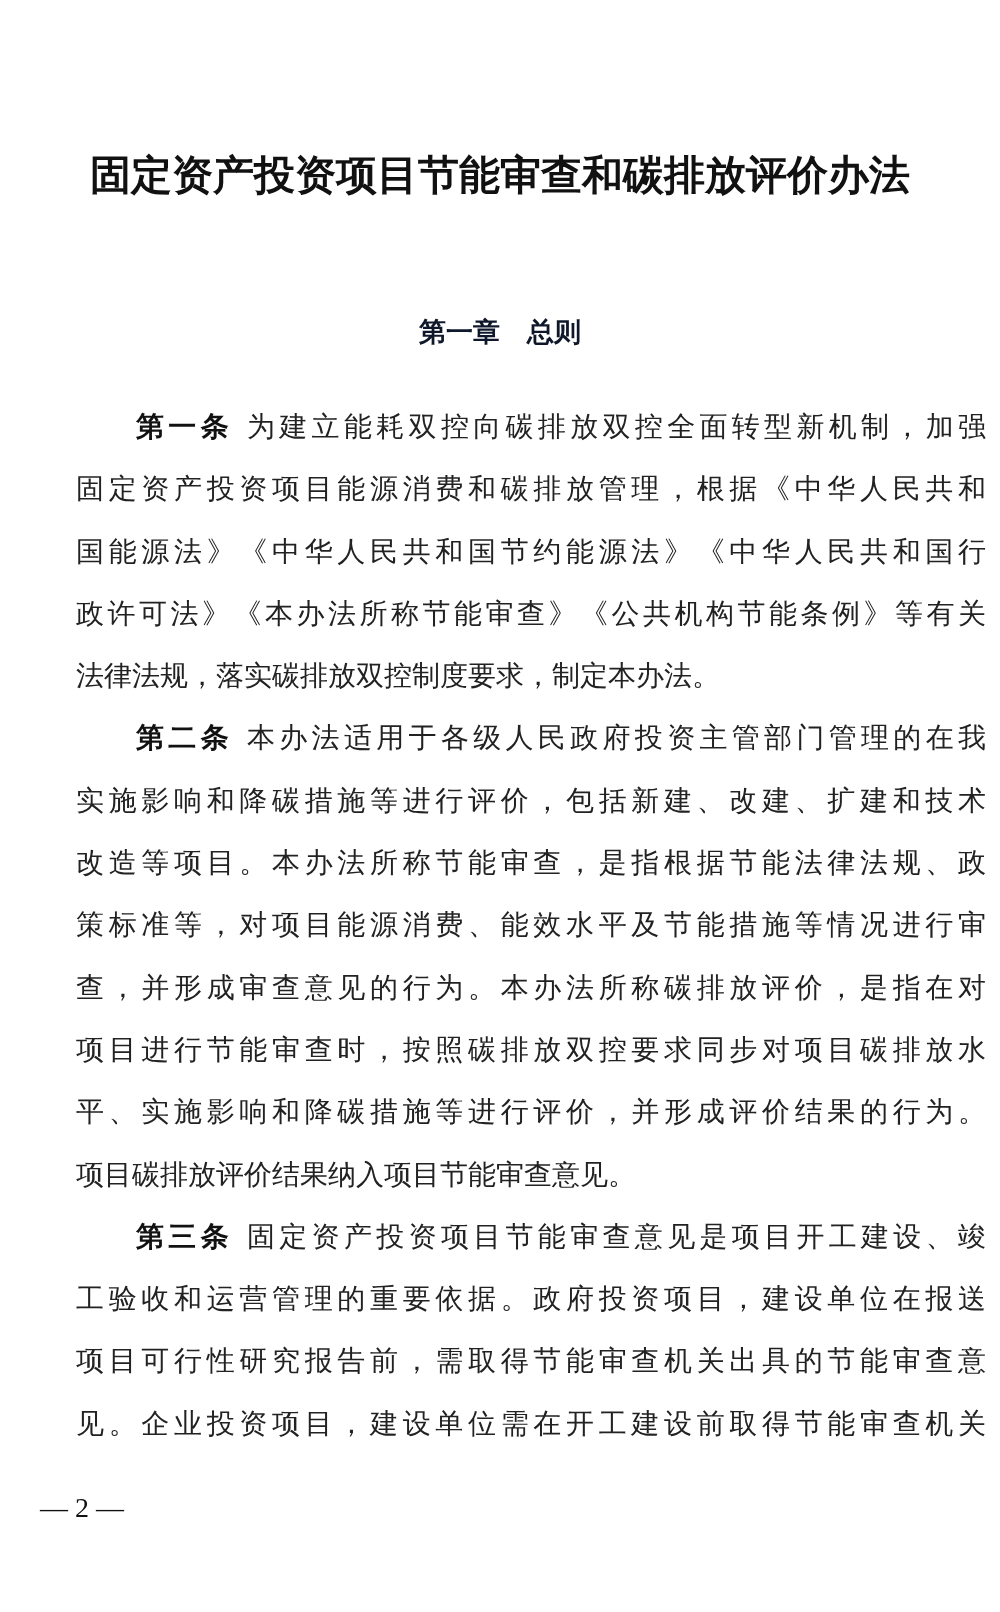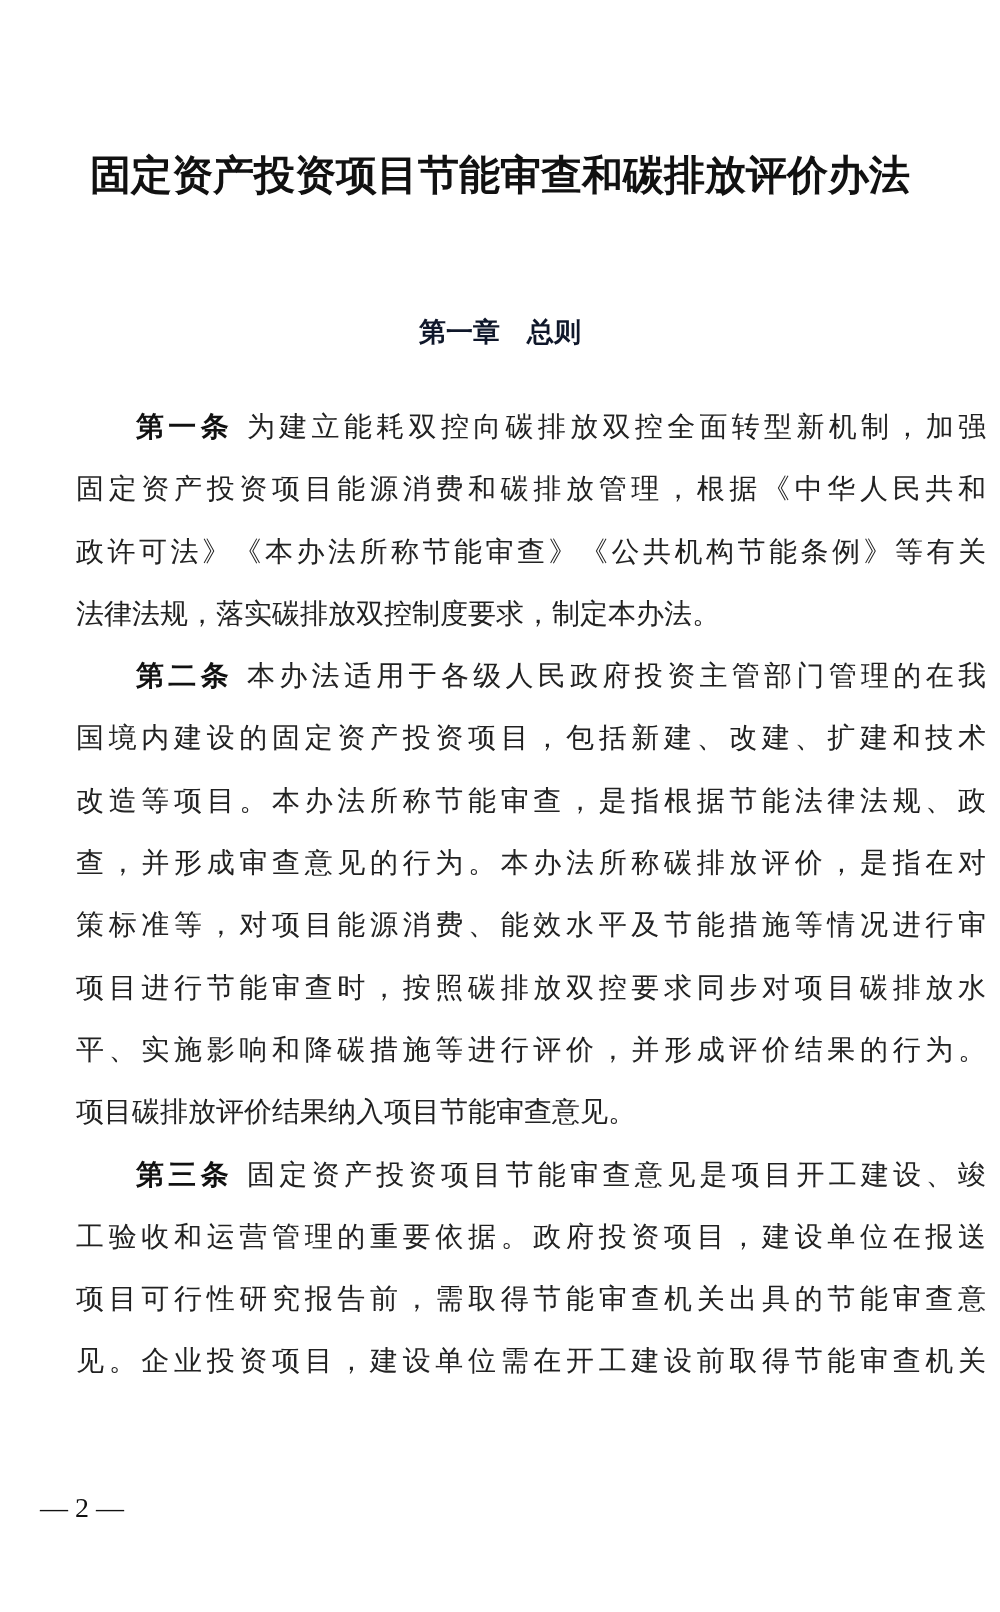--- a/index.html
+++ b/index.html
@@ -96,28 +96,29 @@
 <div class="page">
 
   <div class="doc-title">固定资产投资项目节能审查和碳排放评价办法</div>
 
   <div class="chapter-title">第一章　总则</div>
 
   <div class="body-text">
 
     <span class="line indent"><span class="article-label">第一条</span><span>为建立能耗双控向碳排放双控全面转型新机制，加强</span></span>
     <span class="line">固定资产投资项目能源消费和碳排放管理，根据《中华人民共和</span>
+    <span class="line">国能源法》《中华人民共和国节约能源法》《中华人民共和国行</span>
     <span class="line">政许可法》《本办法所称节能审查》《公共机构节能条例》等有关</span>
     <span class="line last">法律法规，落实碳排放双控制度要求，制定本办法。</span>
 
     <span class="line indent"><span class="article-label">第二条</span><span>本办法适用于各级人民政府投资主管部门管理的在我</span></span>
-    <span class="line">国境内建设的固定资产投资项目，包括新建、改建、扩建和技术</span>
+    <span class="line">实施影响和降碳措施等进行评价，包括新建、改建、扩建和技术</span>
     <span class="line">改造等项目。本办法所称节能审查，是指根据节能法律法规、政</span>
+    <span class="line">策标准等，对项目能源消费、能效水平及节能措施等情况进行审</span>
     <span class="line">查，并形成审查意见的行为。本办法所称碳排放评价，是指在对</span>
-    <span class="line">策标准等，对项目能源消费、能效水平及节能措施等情况进行审</span>
     <span class="line">项目进行节能审查时，按照碳排放双控要求同步对项目碳排放水</span>
     <span class="line">平、实施影响和降碳措施等进行评价，并形成评价结果的行为。</span>
     <span class="line last">项目碳排放评价结果纳入项目节能审查意见。</span>
 
     <span class="line indent"><span class="article-label">第三条</span><span>固定资产投资项目节能审查意见是项目开工建设、竣</span></span>
     <span class="line">工验收和运营管理的重要依据。政府投资项目，建设单位在报送</span>
     <span class="line">项目可行性研究报告前，需取得节能审查机关出具的节能审查意</span>
     <span class="line">见。企业投资项目，建设单位需在开工建设前取得节能审查机关</span>
 
   </div>

